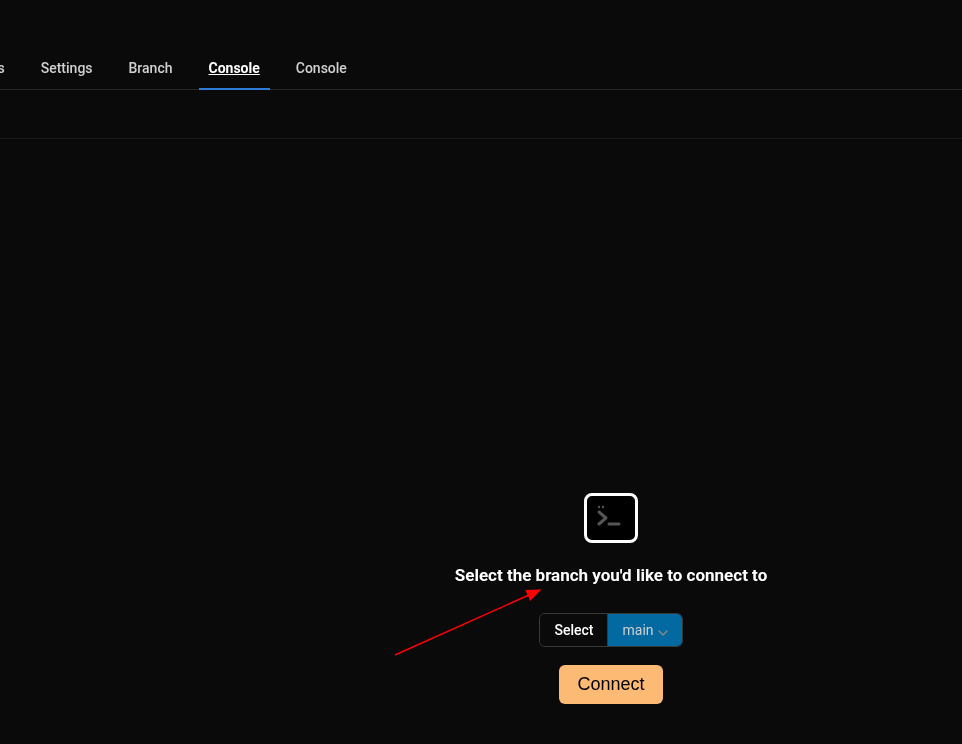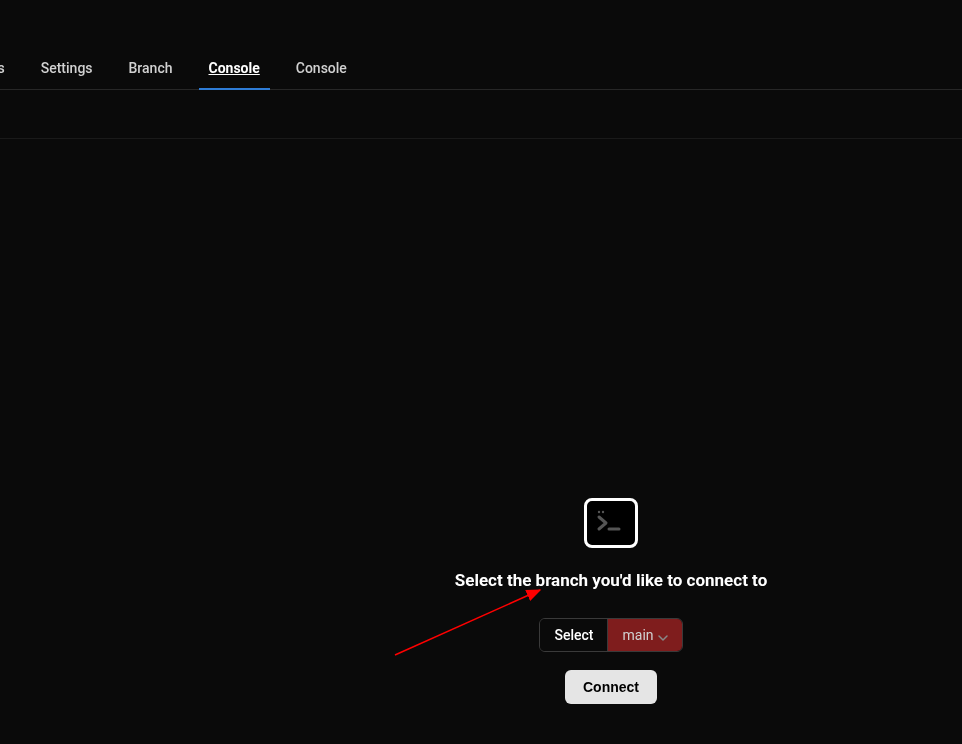--- a/index.html
+++ b/index.html
@@ -110,39 +110,39 @@
       font-size: 14px;
       color: #fff;
       border-right: 1px solid #3a3a3a;
       background: #0a0a0a;
       font-weight: 500;
     }
     .branch-dropdown {
       padding: 8px 14px;
       font-size: 14px;
       color: #d1d1d1;
-      background: #7f1d1d;
+      background: #0369a1;
       display: flex;
       align-items: center;
       gap: 4px;
       cursor: pointer;
     }
     .chevron {
       width: 10px;
       height: 10px;
       display: inline-block;
     }
     .connect-btn {
-      background: #e5e5e5;
+      background: #fdba74;
       color: #000;
       border: none;
       border-radius: 6px;
       padding: 9px 18px;
-      font-size: 14px;
-      font-weight: 700;
+      font-size: 18px;
+      font-weight: 400;
       cursor: pointer;
     }
     .arrow-annotation {
       position: absolute;
       left: 390px;
       top: 580px;
       width: 160px;
       height: 80px;
       pointer-events: none;
     }

